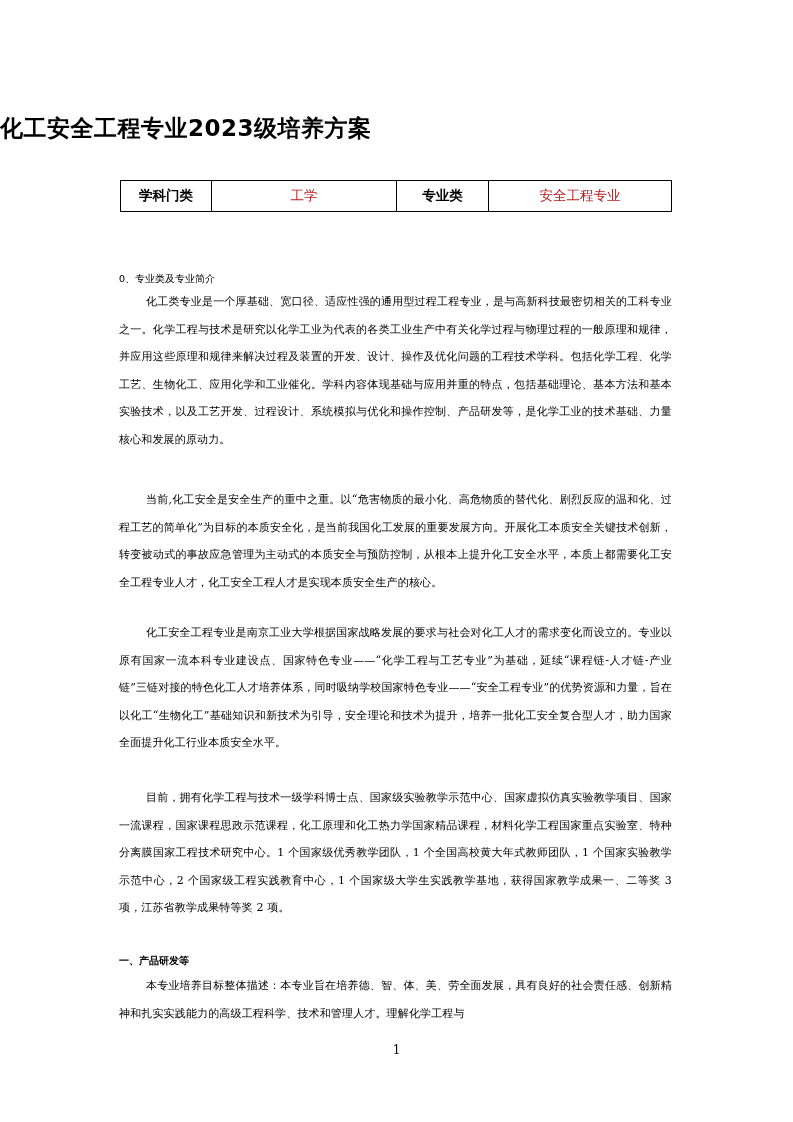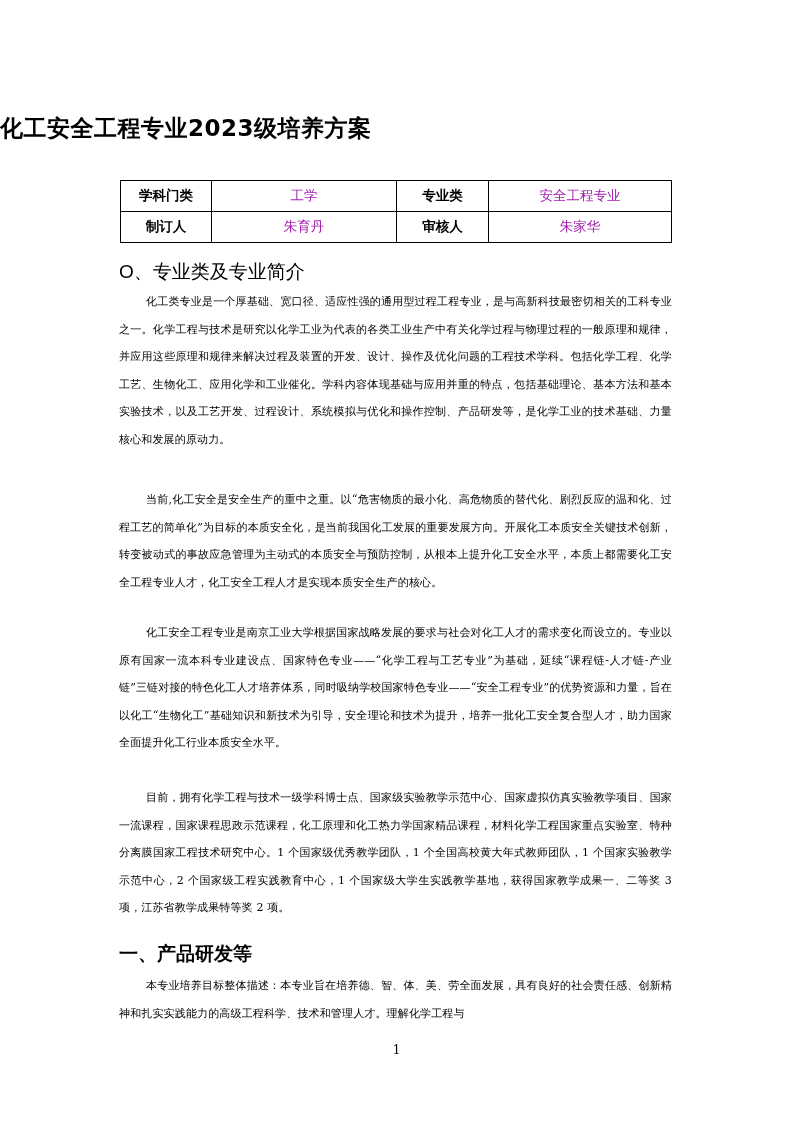--- a/index.html
+++ b/index.html
@@ -5,47 +5,41 @@
   html, body { margin:0; padding:0; background:#ffffff; }
   body { width:793px; height:1122px; position:relative; overflow:hidden;
          font-family:"DejaVu Serif","Liberation Serif",serif; color:#000; }
   .title { position:absolute; left:0; width:793px; top:112px; text-align:left;
            font-family:"DejaVu Sans","Liberation Sans",sans-serif; font-weight:bold;
            font-size:23px; letter-spacing:0.5px; line-height:32px; }
   table.meta { position:absolute; left:120px; top:159px; width:552px; border-collapse:collapse;
                font-size:13.5px;margin-top:21px; }
   table.meta td { border:1px solid #000; height:30px; text-align:center; padding:0; }
   table.meta td.k { font-family:"DejaVu Sans","Liberation Sans",sans-serif; font-weight:bold; }
-  table.meta td.v { color:#a21caf; }
-  .h { position:absolute; left:119px; font-size:19px; line-height:20px;
-       font-family:Liberation Sans, sans-serif; }
+  table.meta td.v { color:#b91c1c; }
+  .h { position:absolute; left:119px; font-size:10px; line-height:20px;
+       font-family:Liberation Mono, monospace;margin-top:8px; }
   .h.b { font-weight:bold; }
   .para { position:absolute; left:119px; width:553px; font-size:11px; line-height:27.6px;
           text-indent:27px; text-align:justify; letter-spacing:0.15px; }
   .pagenum { position:absolute; left:0; width:793px; top:1043px; text-align:center; font-size:12px; }
 </style>
 </head>
 <body>
 
 <div class="title">化工安全工程专业2023级培养方案</div>
 
 <table class="meta">
   <tbody>
       <tr>
     <td class="k" style="width:90px">学科门类</td>
     <td class="v" style="width:184px">工学</td>
     <td class="k" style="width:91px">专业类</td>
     <td class="v">安全工程专业</td>
   </tr>
-  <tr>
-    <td class="k">制订人</td>
-    <td class="v">朱育丹</td>
-    <td class="k">审核人</td>
-    <td class="v">朱家华</td>
-  </tr>
 </tbody>
   </table>
 
 <div class="h" style="top:262px">O、专业类及专业简介</div>
 
 <div class="para" style="top:288px">化工类专业是一个厚基础、宽口径、适应性强的通用型过程工程专业，是与高新科技最密切相关的工科专业之一。化学工程与技术是研究以化学工业为代表的各类工业生产中有关化学过程与物理过程的一般原理和规律，并应用这些原理和规律来解决过程及装置的开发、设计、操作及优化问题的工程技术学科。包括化学工程、化学工艺、生物化工、应用化学和工业催化。学科内容体现基础与应用并重的特点，包括基础理论、基本方法和基本实验技术，以及工艺开发、过程设计、系统模拟与优化和操作控制、产品研发等，是化学工业的技术基础、力量核心和发展的原动力。</div>
 <div class="para" style="top:486px">当前,化工安全是安全生产的重中之重。以“危害物质的最小化、高危物质的替代化、剧烈反应的温和化、过程工艺的简单化”为目标的本质安全化，是当前我国化工发展的重要发展方向。开展化工本质安全关键技术创新，转变被动式的事故应急管理为主动式的本质安全与预防控制，从根本上提升化工安全水平，本质上都需要化工安全工程专业人才，化工安全工程人才是实现本质安全生产的核心。</div>
 <div class="para" style="top:619px">化工安全工程专业是南京工业大学根据国家战略发展的要求与社会对化工人才的需求变化而设立的。专业以原有国家一流本科专业建设点、国家特色专业——“化学工程与工艺专业”为基础，延续“课程链-人才链-产业链”三链对接的特色化工人才培养体系，同时吸纳学校国家特色专业——“安全工程专业”的优势资源和力量，旨在以化工“生物化工”基础知识和新技术为引导，安全理论和技术为提升，培养一批化工安全复合型人才，助力国家全面提升化工行业本质安全水平。</div>
 <div class="para" style="top:784px">目前，拥有化学工程与技术一级学科博士点、国家级实验教学示范中心、国家虚拟仿真实验教学项目、国家一流课程，国家课程思政示范课程，化工原理和化工热力学国家精品课程，材料化学工程国家重点实验室、特种分离膜国家工程技术研究中心。1 个国家级优秀教学团队，1 个全国高校黄大年式教师团队，1 个国家实验教学示范中心，2 个国家级工程实践教育中心，1 个国家级大学生实践教学基地，获得国家教学成果一、二等奖 3 项，江苏省教学成果特等奖 2 项。</div>
 

